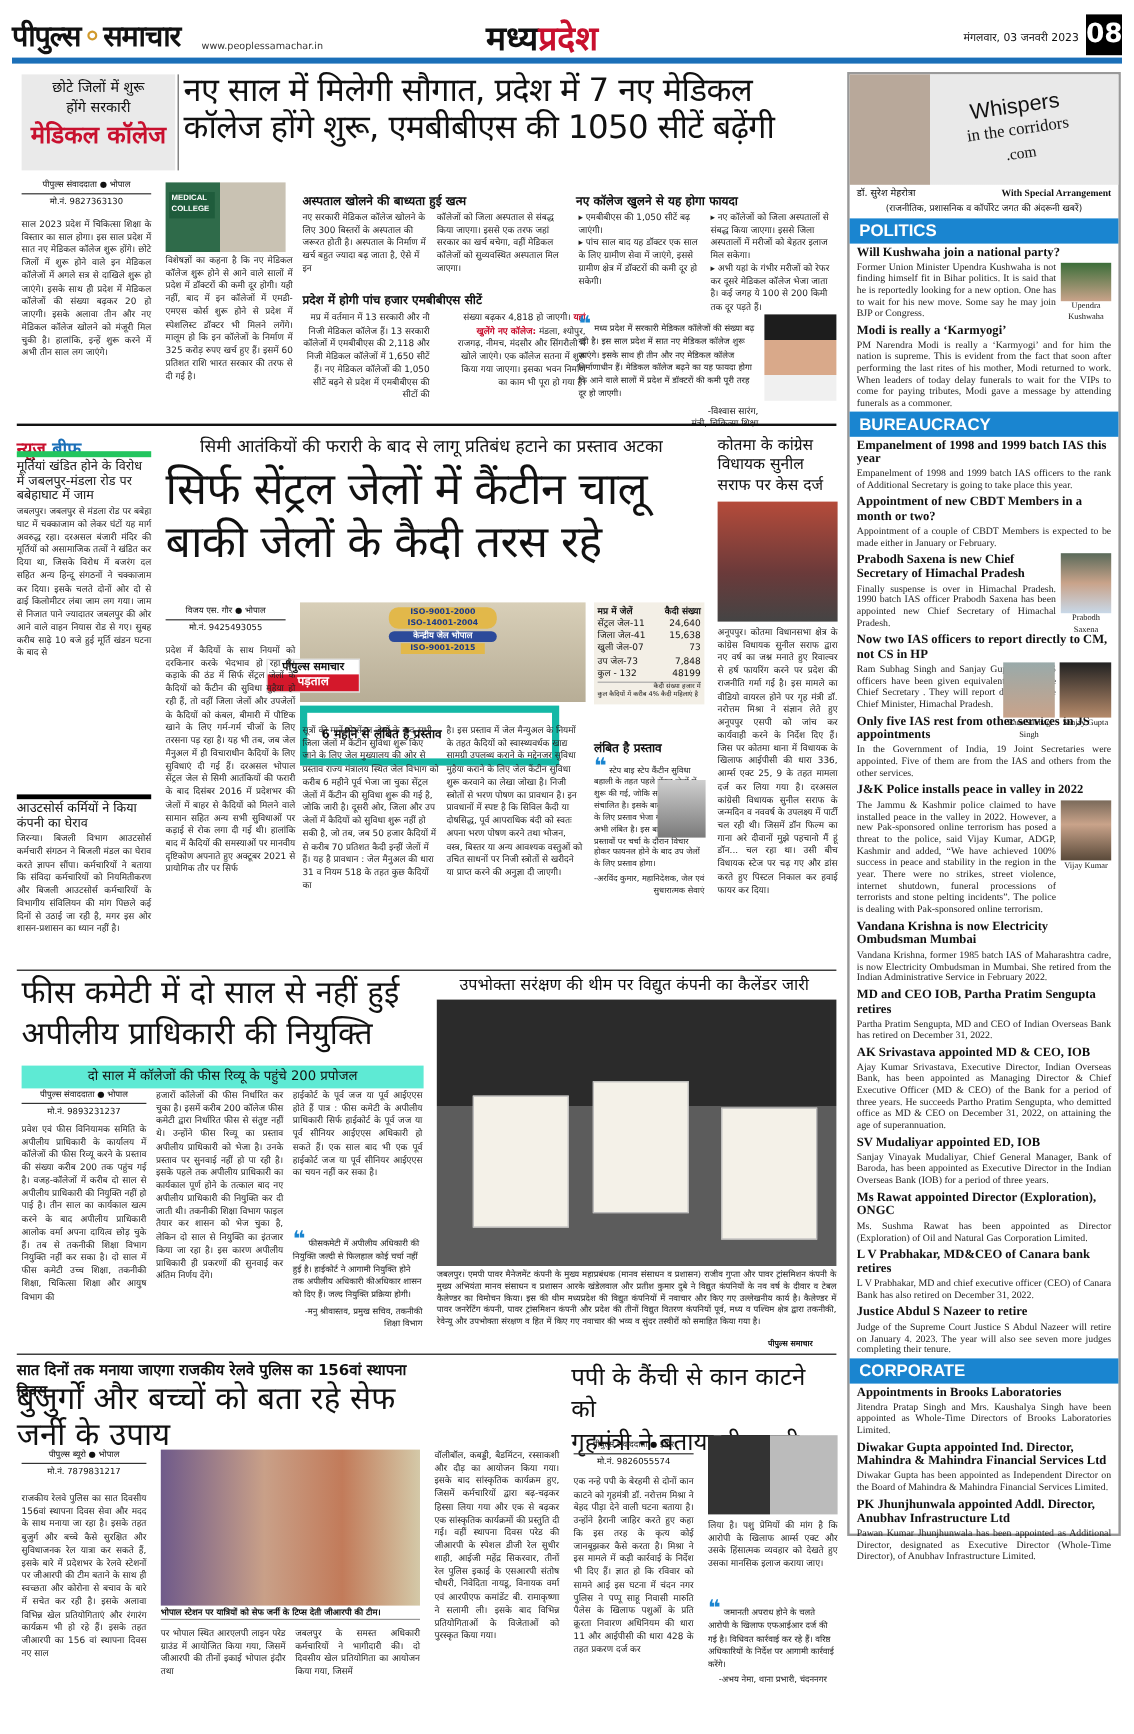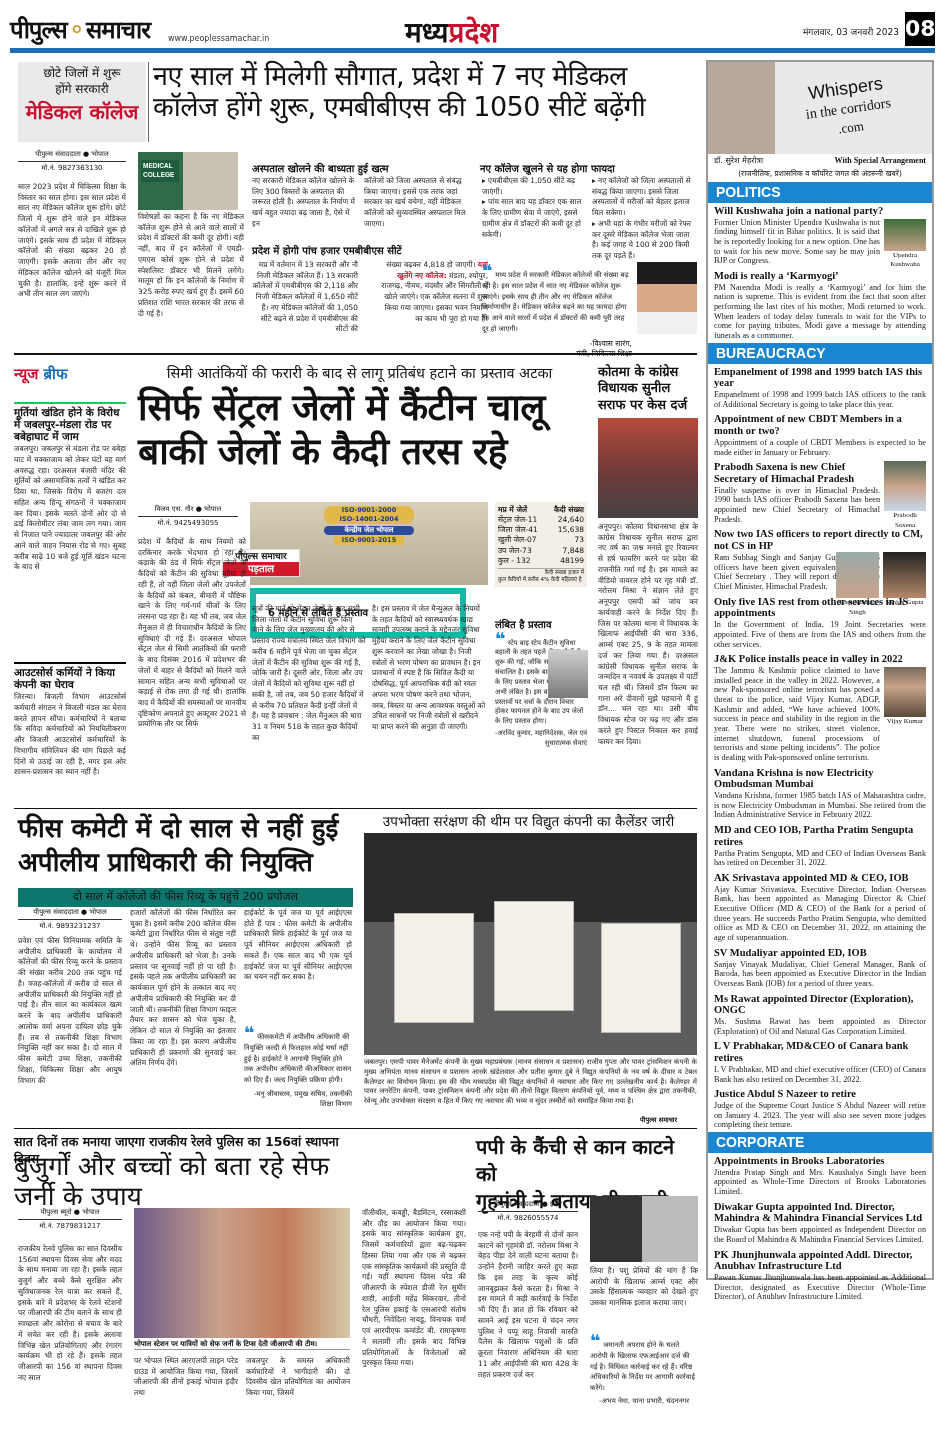--- a/index.html
+++ b/index.html
@@ -7,21 +7,21 @@
 .abs{position:absolute}
 .masthead{top:8px;left:10px;width:925px;height:40px}
 .logo{left:0;top:6px;font-size:24px;font-weight:bold;letter-spacing:-1px;color:#111}
 .logo .dot{color:#d19a2c}
 .site{left:158px;top:26px;font-size:8px;color:#333}
 .section-title{left:395px;top:6px;font-size:28px;font-weight:bold}
 .section-title .a{color:#111}.section-title .b{color:#c8102e}
 .datebox{right:36px;top:18px;font-size:9px}
 .pageno{right:0;top:4px;width:30px;height:34px;background:#000;color:#fff;font-size:22px;text-align:center;line-height:34px;font-weight:bold}
 .blueline{top:48px;left:10px;width:925px;height:5px;background:#1b6fb8}
-.headline{font-weight:bold;color:#111;line-height:1.15}
+.headline{font-weight:normal;color:#111;line-height:1.15}
 .kicker{color:#c8102e;font-weight:bold}
 .col{font-size:7.4px;line-height:1.45;text-align:justify;color:#222}
 .byline{font-size:7px;text-align:center;border-bottom:1px solid #333;padding-bottom:2px}
 .phone{font-size:7px;text-align:center;padding-top:2px}
 .img{background:#8a8a8a}
 .rule{background:#111;height:2px}
 .subhead{font-weight:bold;font-size:10px}
 .sidebar{left:706px;top:60px;width:228px;height:1220px;border:2px solid #999}
 .sb-band{background:#1a85d0;color:#fff;font-weight:bold;font-size:14px;padding:1px 8px;font-family:"Liberation Sans",sans-serif}
 .sb-h{font-family:"Liberation Serif",serif;font-weight:bold;font-size:10.5px;line-height:1.12;padding:2px 6px 0 6px}
@@ -98,25 +98,25 @@
   <div style="text-align:right;font-size:7.5px;margin-top:4px">-विश्वास सारंग,</div>
   <div style="text-align:right;font-size:7.5px">मंत्री, चिकित्सा शिक्षा</div>
 </div>
 <div class="abs img" style="left:637px;top:262px;width:60px;height:72px;background:linear-gradient(#1d1d1d 0 30%,#d9a98a 30% 70%,#f0f0f0 70%)"></div>
 
 <div class="abs rule" style="left:14px;top:353px;width:683px"></div>
 
 <div class="abs" style="left:14px;top:364px;width:112px;font-size:15px;font-weight:bold">
   <span style="color:#c8102e">न्यूज</span> <span style="color:#1b6fb8">ब्रीफ</span>
 </div>
-<div class="abs" style="left:14px;top:402px;width:112px;border-top:2px solid #22c55e">
+<div class="abs" style="left:14px;top:376px;width:112px;border-top:5px solid #22c55e">
   <div class="headline" style="font-size:10.5px;margin-top:2px">मूर्तियां खंडित होने के विरोध में जबलपुर-मंडला रोड पर बबेहाघाट में जाम</div>
   <div class="col" style="margin-top:2px">जबलपुर। जबलपुर से मंडला रोड पर बबेहा घाट में चक्काजाम को लेकर घंटों यह मार्ग अवरुद्ध रहा। दरअसल बंजारी मंदिर की मूर्तियों को असामाजिक तत्वों ने खंडित कर दिया था, जिसके विरोध में बजरंग दल सहित अन्य हिन्दू संगठनों ने चक्काजाम कर दिया। इसके चलते दोनों ओर दो से ढाई किलोमीटर लंबा जाम लग गया। जाम से निजात पाने ज्यादातर जबलपुर की ओर आने वाले वाहन नियास रोड से गए। सुबह करीब साढ़े 10 बजे हुई मूर्ति खंडन घटना के बाद से</div>
 </div>
-<div class="abs" style="left:14px;top:662px;width:112px;border-top:2px solid #000000">
+<div class="abs" style="left:14px;top:662px;width:112px;border-top:4px solid #000000">
   <div class="headline" style="font-size:10.5px;margin-top:2px">आउटसोर्स कर्मियों ने किया कंपनी का घेराव</div>
   <div class="col" style="margin-top:2px">जिरन्या। बिजली विभाग आउटसोर्स कर्मचारी संगठन ने बिजली मंडल का घेराव करते ज्ञापन सौंपा। कर्मचारियों ने बताया कि संविदा कर्मचारियों को नियमितीकरण और बिजली आउटसोर्स कर्मचारियों के विभागीय संविलियन की मांग पिछले कई दिनों से उठाई जा रही है, मगर इस ओर शासन-प्रशासन का ध्यान नहीं है।</div>
 </div>
 
 <div class="abs" style="left:132px;top:364px;width:455px;font-size:14.5px;text-align:center">सिमी आतंकियों की फरारी के बाद से लागू प्रतिबंध हटाने का प्रस्ताव अटका</div>
 <div class="abs headline" style="left:138px;top:386px;width:450px;font-size:37px;line-height:1.18;letter-spacing:-0.5px">
   <div>सिर्फ सेंट्रल जेलों में कैंटीन चालू</div>
   <div>बाकी जेलों के कैदी तरस रहे</div>
 </div>
 <div class="abs" style="left:138px;top:505px;width:100px">
@@ -184,21 +184,21 @@
 <div class="abs headline" style="left:598px;top:364px;width:100px;font-size:13px;line-height:1.25">कोतमा के कांग्रेस विधायक सुनील सराफ पर केस दर्ज</div>
 <div class="abs img" style="left:598px;top:418px;width:100px;height:100px;background:linear-gradient(#b54b3a,#6a3a3a 60%,#444)"></div>
 <div class="abs col" style="left:598px;top:522px;width:100px">अनूपपुर। कोतमा विधानसभा क्षेत्र के कांग्रेस विधायक सुनील सराफ द्वारा नए वर्ष का जश्न मनाते हुए रिवाल्वर से हर्ष फायरिंग करने पर प्रदेश की राजनीति गर्मा गई है। इस मामले का वीडियो वायरल होने पर गृह मंत्री डॉ. नरोत्तम मिश्रा ने संज्ञान लेते हुए अनूपपुर एसपी को जांच कर कार्यवाही करने के निर्देश दिए हैं। जिस पर कोतमा थाना में विधायक के खिलाफ आईपीसी की धारा 336, आर्म्स एक्ट 25, 9 के तहत मामला दर्ज कर लिया गया है। दरअसल कांग्रेसी विधायक सुनील सराफ के जन्मदिन व नववर्ष के उपलक्ष्य में पार्टी चल रही थी। जिसमें डॉन फिल्म का गाना अरे दीवानों मुझे पहचानो मैं हूं डॉन... चल रहा था। उसी बीच विधायक स्टेज पर चढ़ गए और डांस करते हुए पिस्टल निकाल कर हवाई फायर कर दिया।</div>
 
 <div class="abs rule" style="left:14px;top:808px;width:683px;height:1px"></div>
 
 <div class="abs headline" style="left:18px;top:812px;width:335px;font-size:26px;line-height:1.3">
   <div>फीस कमेटी में दो साल से नहीं हुई</div>
   <div>अपीलीय प्राधिकारी की नियुक्ति</div>
 </div>
-<div class="abs" style="left:18px;top:888px;width:335px;font-size:11px;text-align:center;background:#0f766e;padding:2px">दो साल में कॉलेजों की फीस रिव्यू के पहुंचे 200 प्रपोजल</div>
+<div class="abs" style="left:18px;top:888px;width:335px;font-size:11px;text-align:center;background:#5eead4;padding:2px">दो साल में कॉलेजों की फीस रिव्यू के पहुंचे 200 प्रपोजल</div>
 <div class="abs" style="left:18px;top:908px;width:104px">
   <div class="byline">पीपुल्स संवाददाता ● भोपाल</div>
   <div class="phone">मो.नं. 9893231237</div>
 </div>
 <div class="abs col" style="left:18px;top:936px;width:104px">प्रवेश एवं फीस विनियामक समिति के अपीलीय प्राधिकारी के कार्यालय में कॉलेजों की फीस रिव्यू करने के प्रस्ताव की संख्या करीब 200 तक पहुंच गई है। वजह-कॉलेजों में करीब दो साल से अपीलीय प्राधिकारी की नियुक्ति नहीं हो पाई है। तीन साल का कार्यकाल खत्म करने के बाद अपीलीय प्राधिकारी आलोक वर्मा अपना दायित्व छोड़ चुके हैं। तब से तकनीकी शिक्षा विभाग नियुक्ति नहीं कर सका है। दो साल में फीस कमेटी उच्च शिक्षा, तकनीकी शिक्षा, चिकित्सा शिक्षा और आयुष विभाग की</div>
 <div class="abs col" style="left:130px;top:908px;width:106px">हजारों कॉलेजों की फीस निर्धारित कर चुका है। इसमें करीब 200 कॉलेज फीस कमेटी द्वारा निर्धारित फीस से संतुष्ट नहीं थे। उन्होंने फीस रिव्यू का प्रस्ताव अपीलीय प्राधिकारी को भेजा है। उनके प्रस्ताव पर सुनवाई नहीं हो पा रही है। इसके पहले तक अपीलीय प्राधिकारी का कार्यकाल पूर्ण होने के तत्काल बाद नए अपीलीय प्राधिकारी की नियुक्ति कर दी जाती थी। तकनीकी शिक्षा विभाग फाइल तैयार कर शासन को भेज चुका है, लेकिन दो साल से नियुक्ति का इंतजार किया जा रहा है। इस कारण अपीलीय प्राधिकारी ही प्रकरणों की सुनवाई कर अंतिम निर्णय देंगे।</div>
 <div class="abs col" style="left:244px;top:908px;width:108px">हाईकोर्ट के पूर्व जज या पूर्व आईएएस होते हैं पात्र : फीस कमेटी के अपीलीय प्राधिकारी सिर्फ हाईकोर्ट के पूर्व जज या पूर्व सीनियर आईएएस अधिकारी हो सकते हैं। एक साल बाद भी एक पूर्व हाईकोर्ट जज या पूर्व सीनियर आईएएस का चयन नहीं कर सका है।</div>
 <div class="abs" style="left:244px;top:1026px;width:108px">
   <span class="quote-mark">❝</span>
   <span class="col" style="text-align:left;font-size:7px">फीसकमेटी में अपीलीय अधिकारी की नियुक्ति जल्दी से फिलहाल कोई चर्चा नहीं हुई है। हाईकोर्ट ने आगामी नियुक्ति होने तक अपीलीय अधिकारी कीअधिकार शासन को दिए हैं। जल्द नियुक्ति प्रक्रिया होगी।</span>

